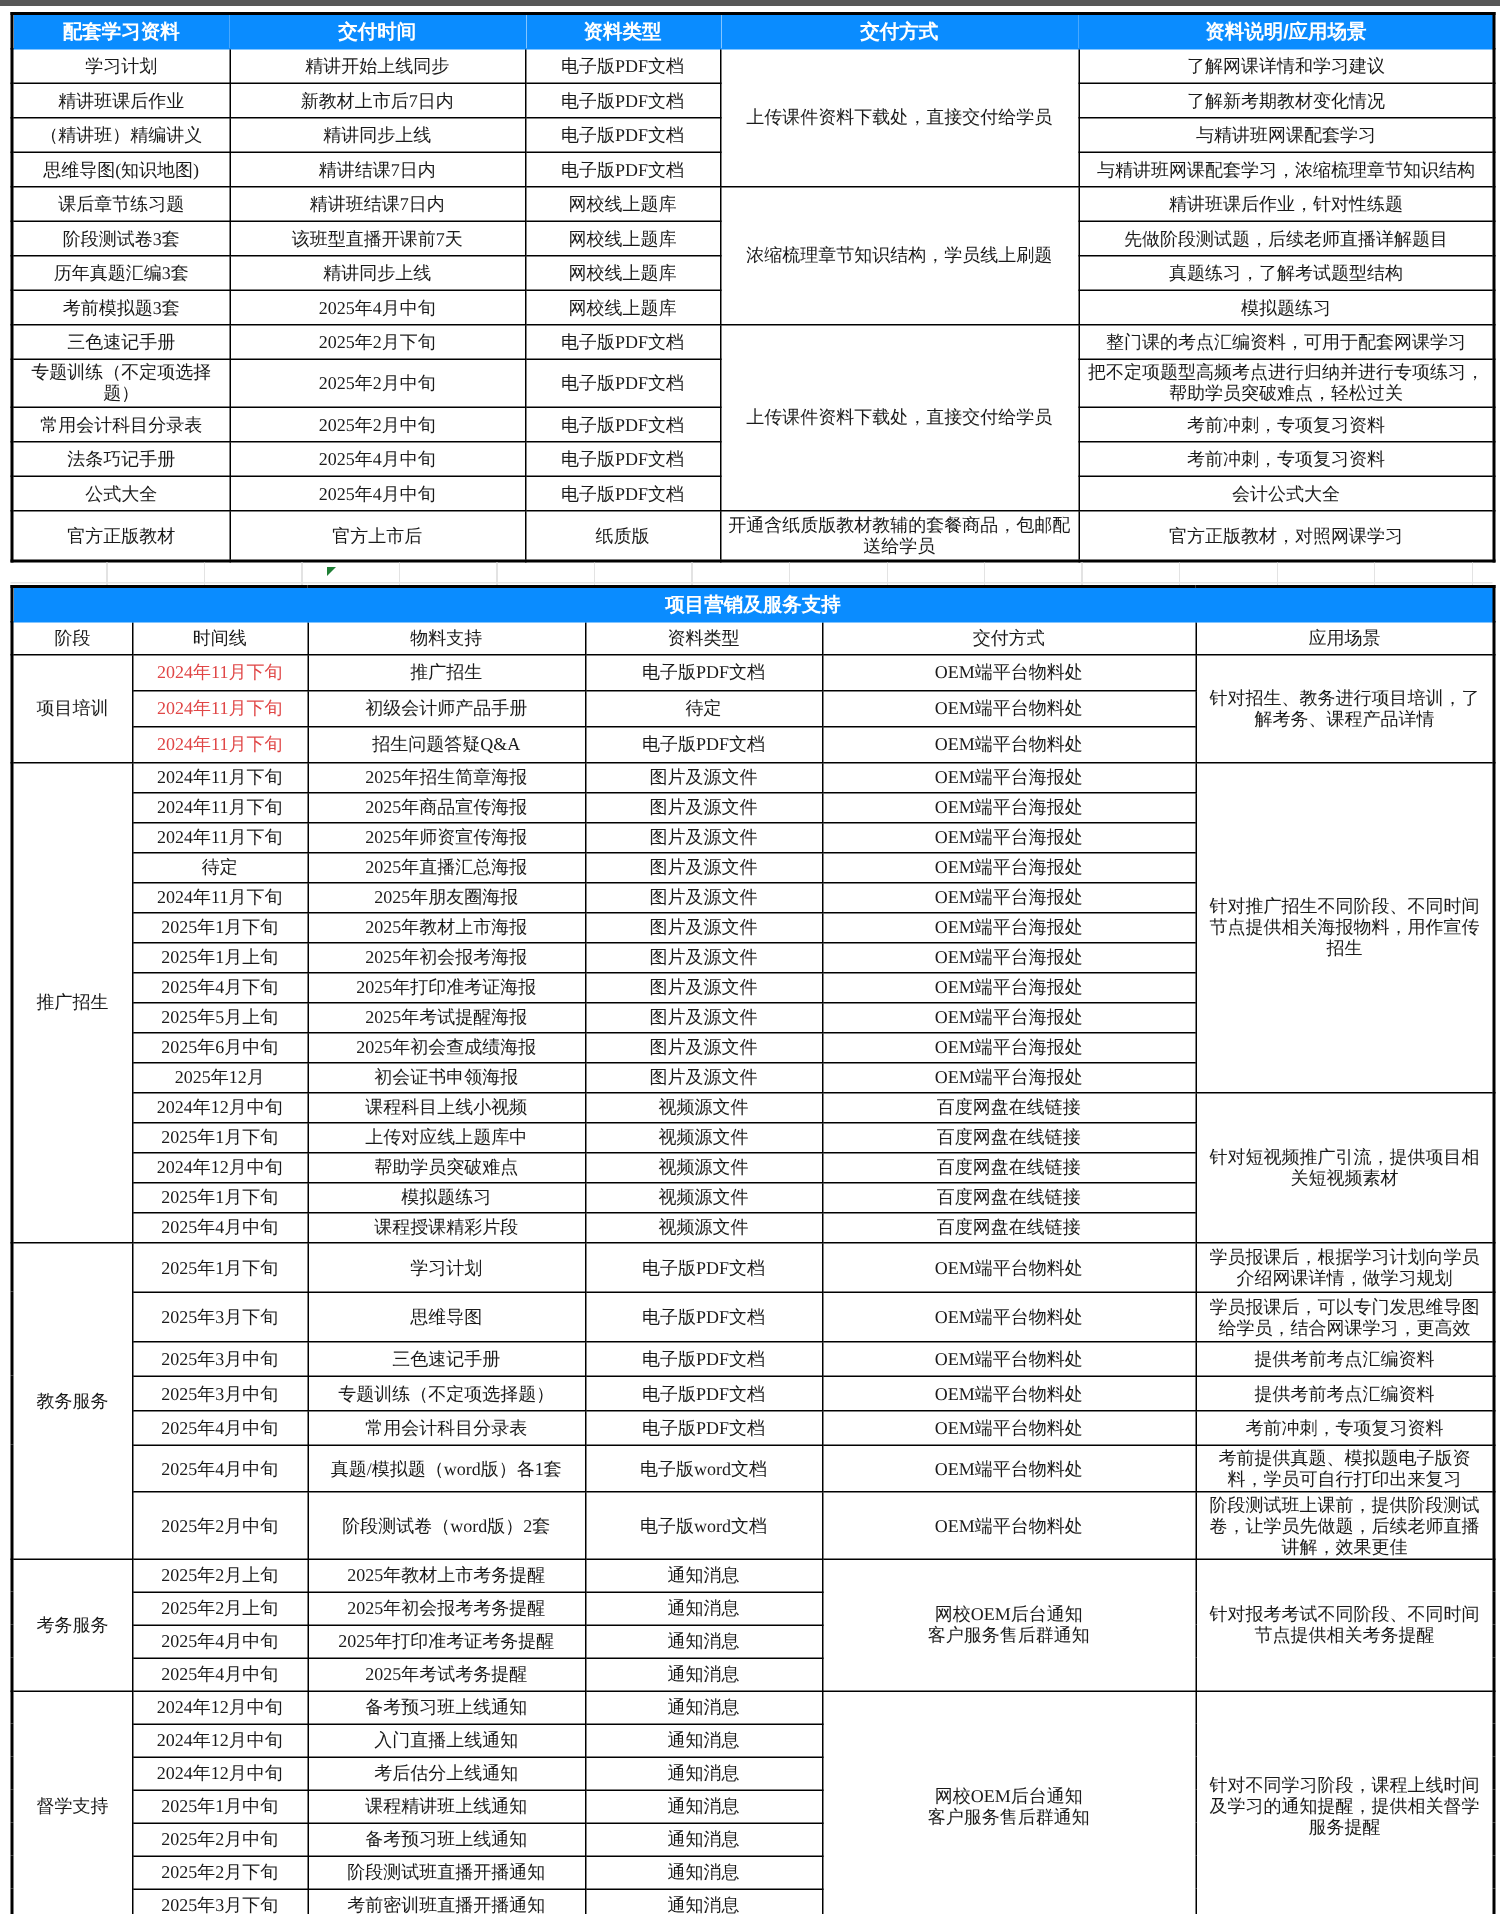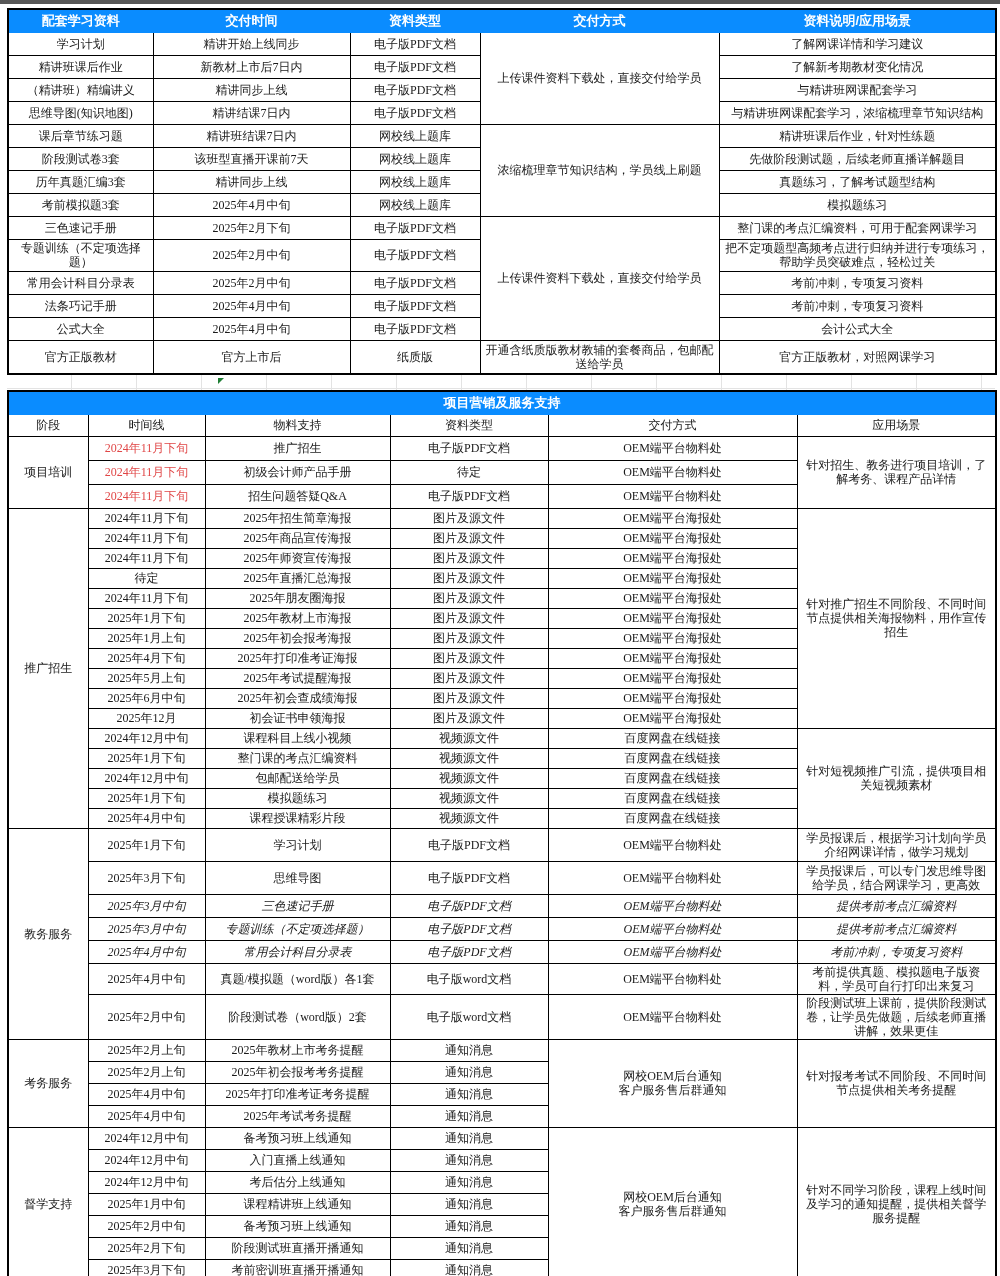--- a/index.html
+++ b/index.html
@@ -16,21 +16,21 @@
     background: #0a8cff; color: #ffffff; border: 1px solid #0a8cff;
     font-family: "Liberation Sans", "DejaVu Sans", sans-serif;
     font-weight: bold; font-size: 13px; height: 23px; }
   tr.t2-head td { height: 22px; }
   .t1 tr { height: 23px; margin-left: 20px; }
   .h32 { height: 32px !important; }
   .h34 { height: 34px !important; }
   .t2 tr.h24 { height: 24px; }
   .t2 tr.h20 { height: 20px; }
   .t2 tr.h22 { height: 22px; }
-  .t2 tr.h23 { height: 23px; font-style: italic; }
+  .t2 tr.h23 { height: 23px; }
   .t2 tr.h28 { height: 28px; }
   .t2 tr.h33 { height: 33px; }
   .t2 tr.h44 { height: 44px; }
   .red { color: #e04646; }
   .preline { white-space: pre-line; }
   .gap { position: relative; width: 988px; height: 15px; margin-left: 7px;
          background-image:
            linear-gradient(#e3e3e3, #e3e3e3),
            repeating-linear-gradient(to right, transparent 0, transparent 64px, #e3e3e3 64px, #e3e3e3 65px);
          background-size: 100% 1px, 100% 100%;
@@ -272,27 +272,27 @@
         </tr>
       <tr class="h20">
           <td>2024年12月中旬</td>
           <td>课程科目上线小视频</td>
           <td>视频源文件</td>
           <td>百度网盘在线链接</td>
           <td rowspan="5">针对短视频推广引流，提供项目相关短视频素材</td>
         </tr>
       <tr class="h20">
           <td>2025年1月下旬</td>
-          <td>整门课的考点汇编资料</td>
+          <td>上传对应线上题库中</td>
           <td>视频源文件</td>
           <td>百度网盘在线链接</td>
         </tr>
       <tr class="h20">
           <td>2024年12月中旬</td>
-          <td>包邮配送给学员</td>
+          <td>帮助学员突破难点</td>
           <td>视频源文件</td>
           <td>百度网盘在线链接</td>
         </tr>
       <tr class="h20">
           <td>2025年1月下旬</td>
           <td>模拟题练习</td>
           <td>视频源文件</td>
           <td>百度网盘在线链接</td>
         </tr>
       <tr class="h20">

